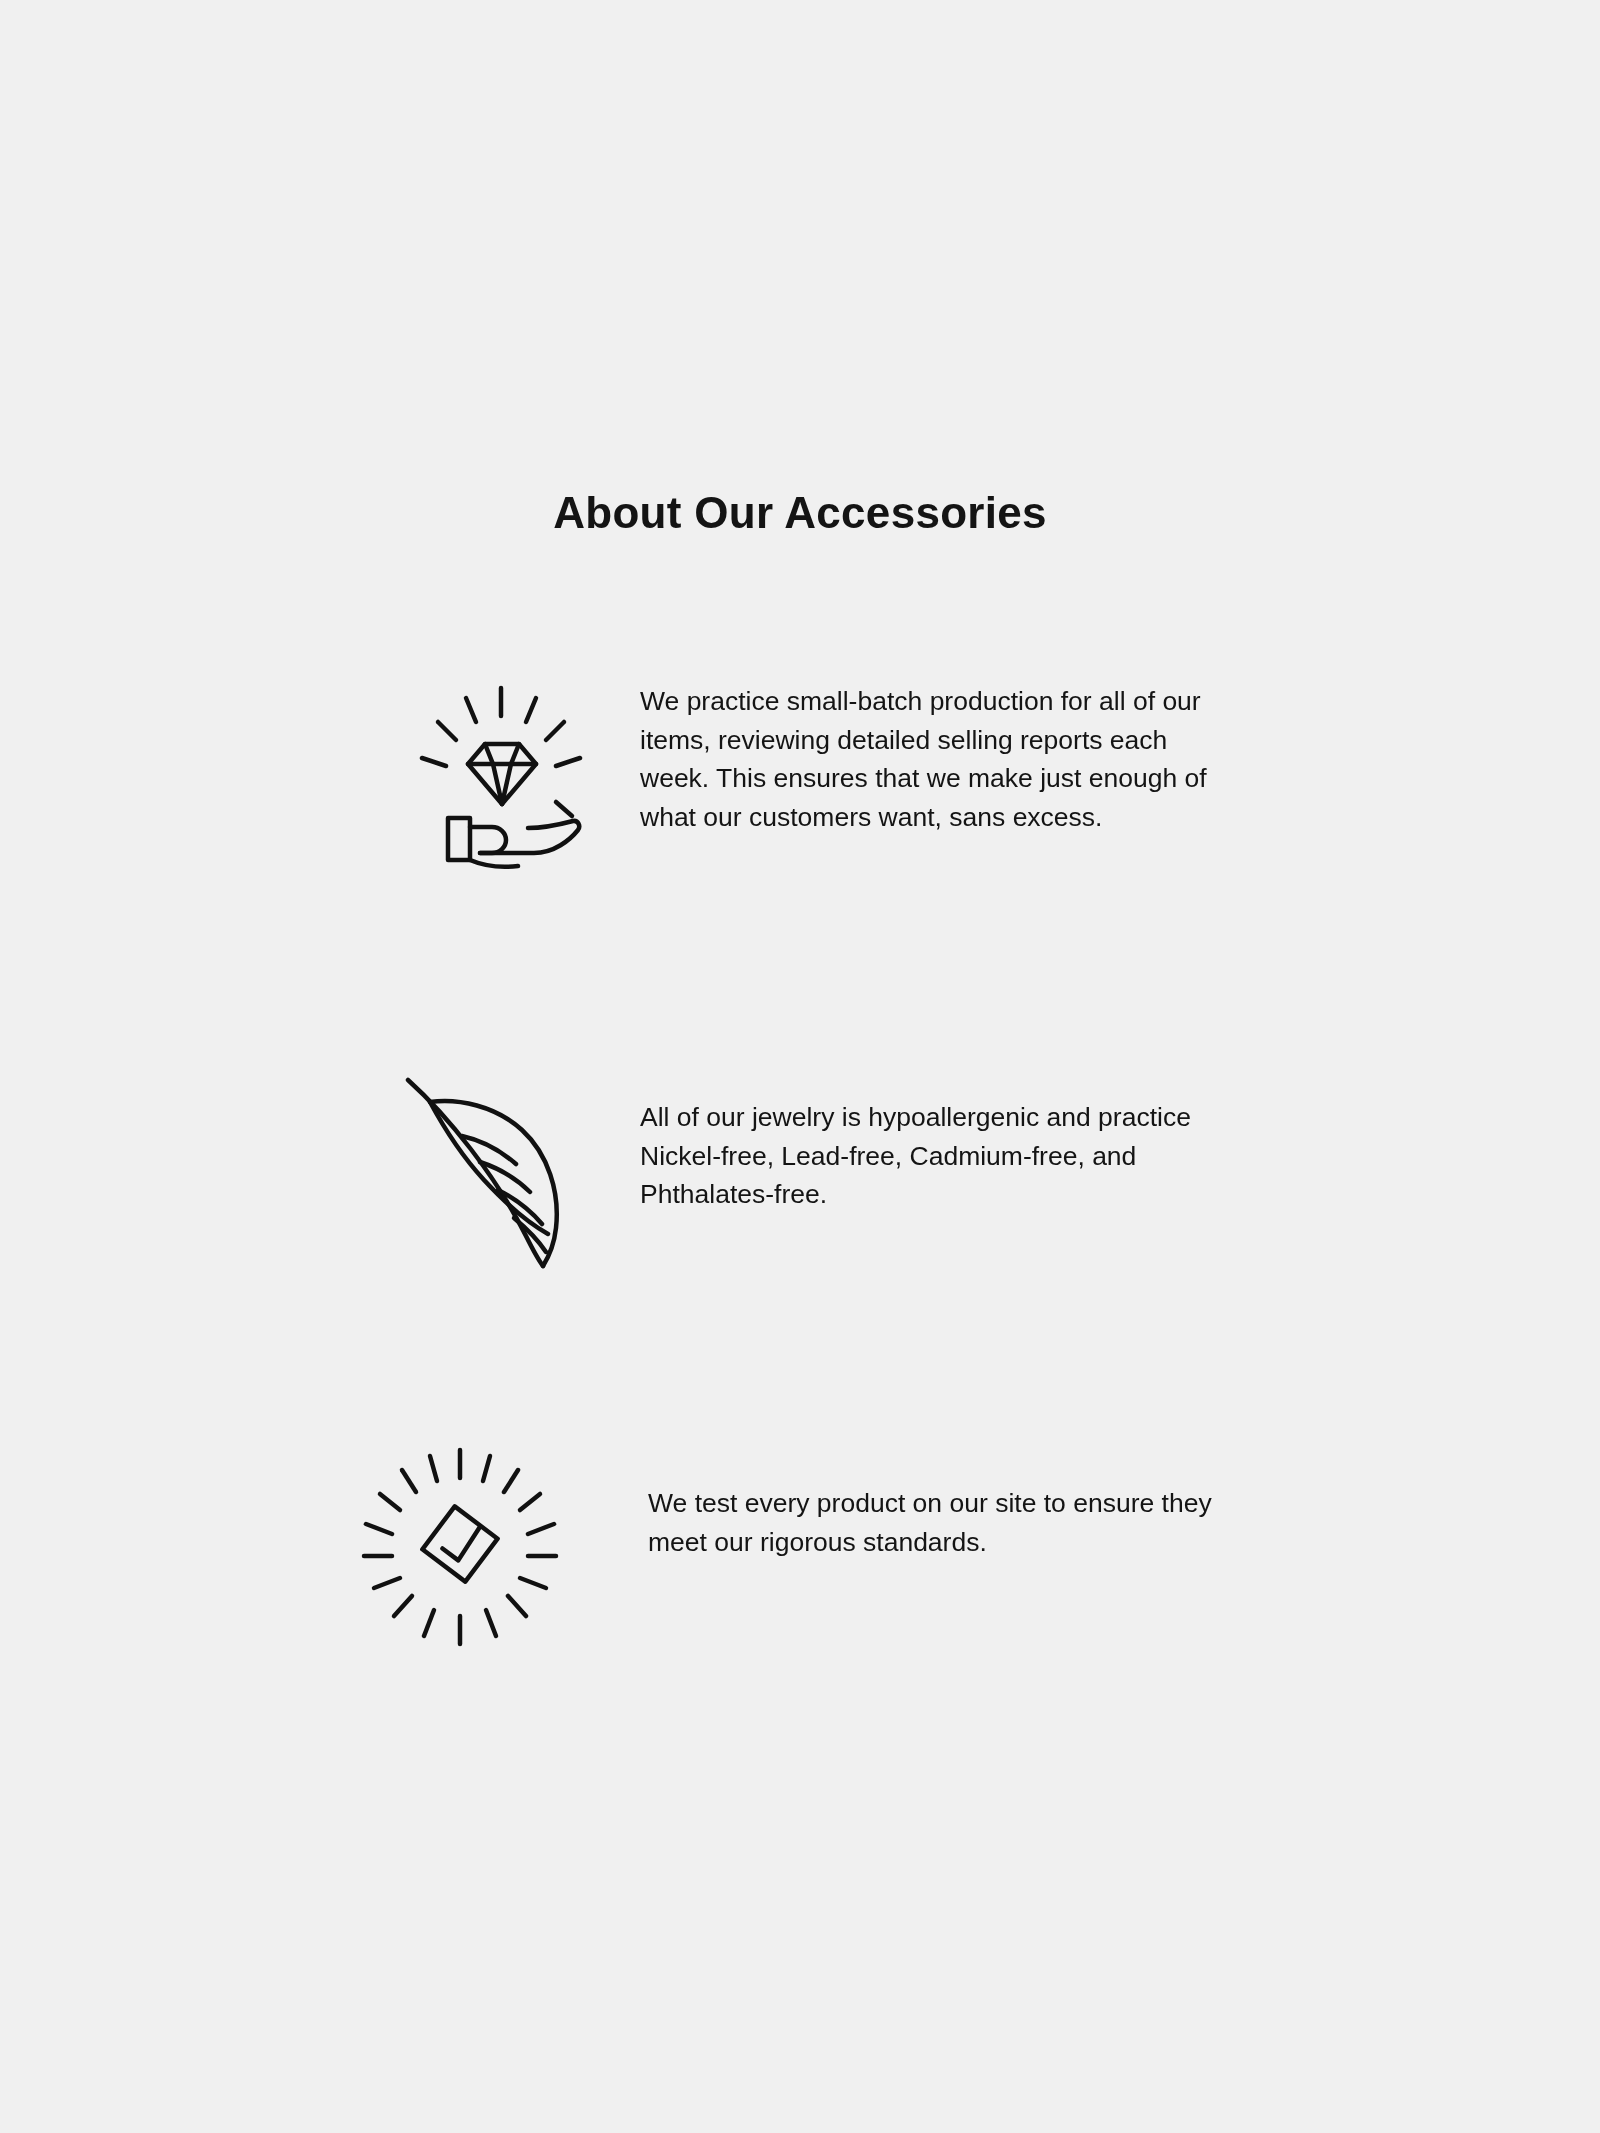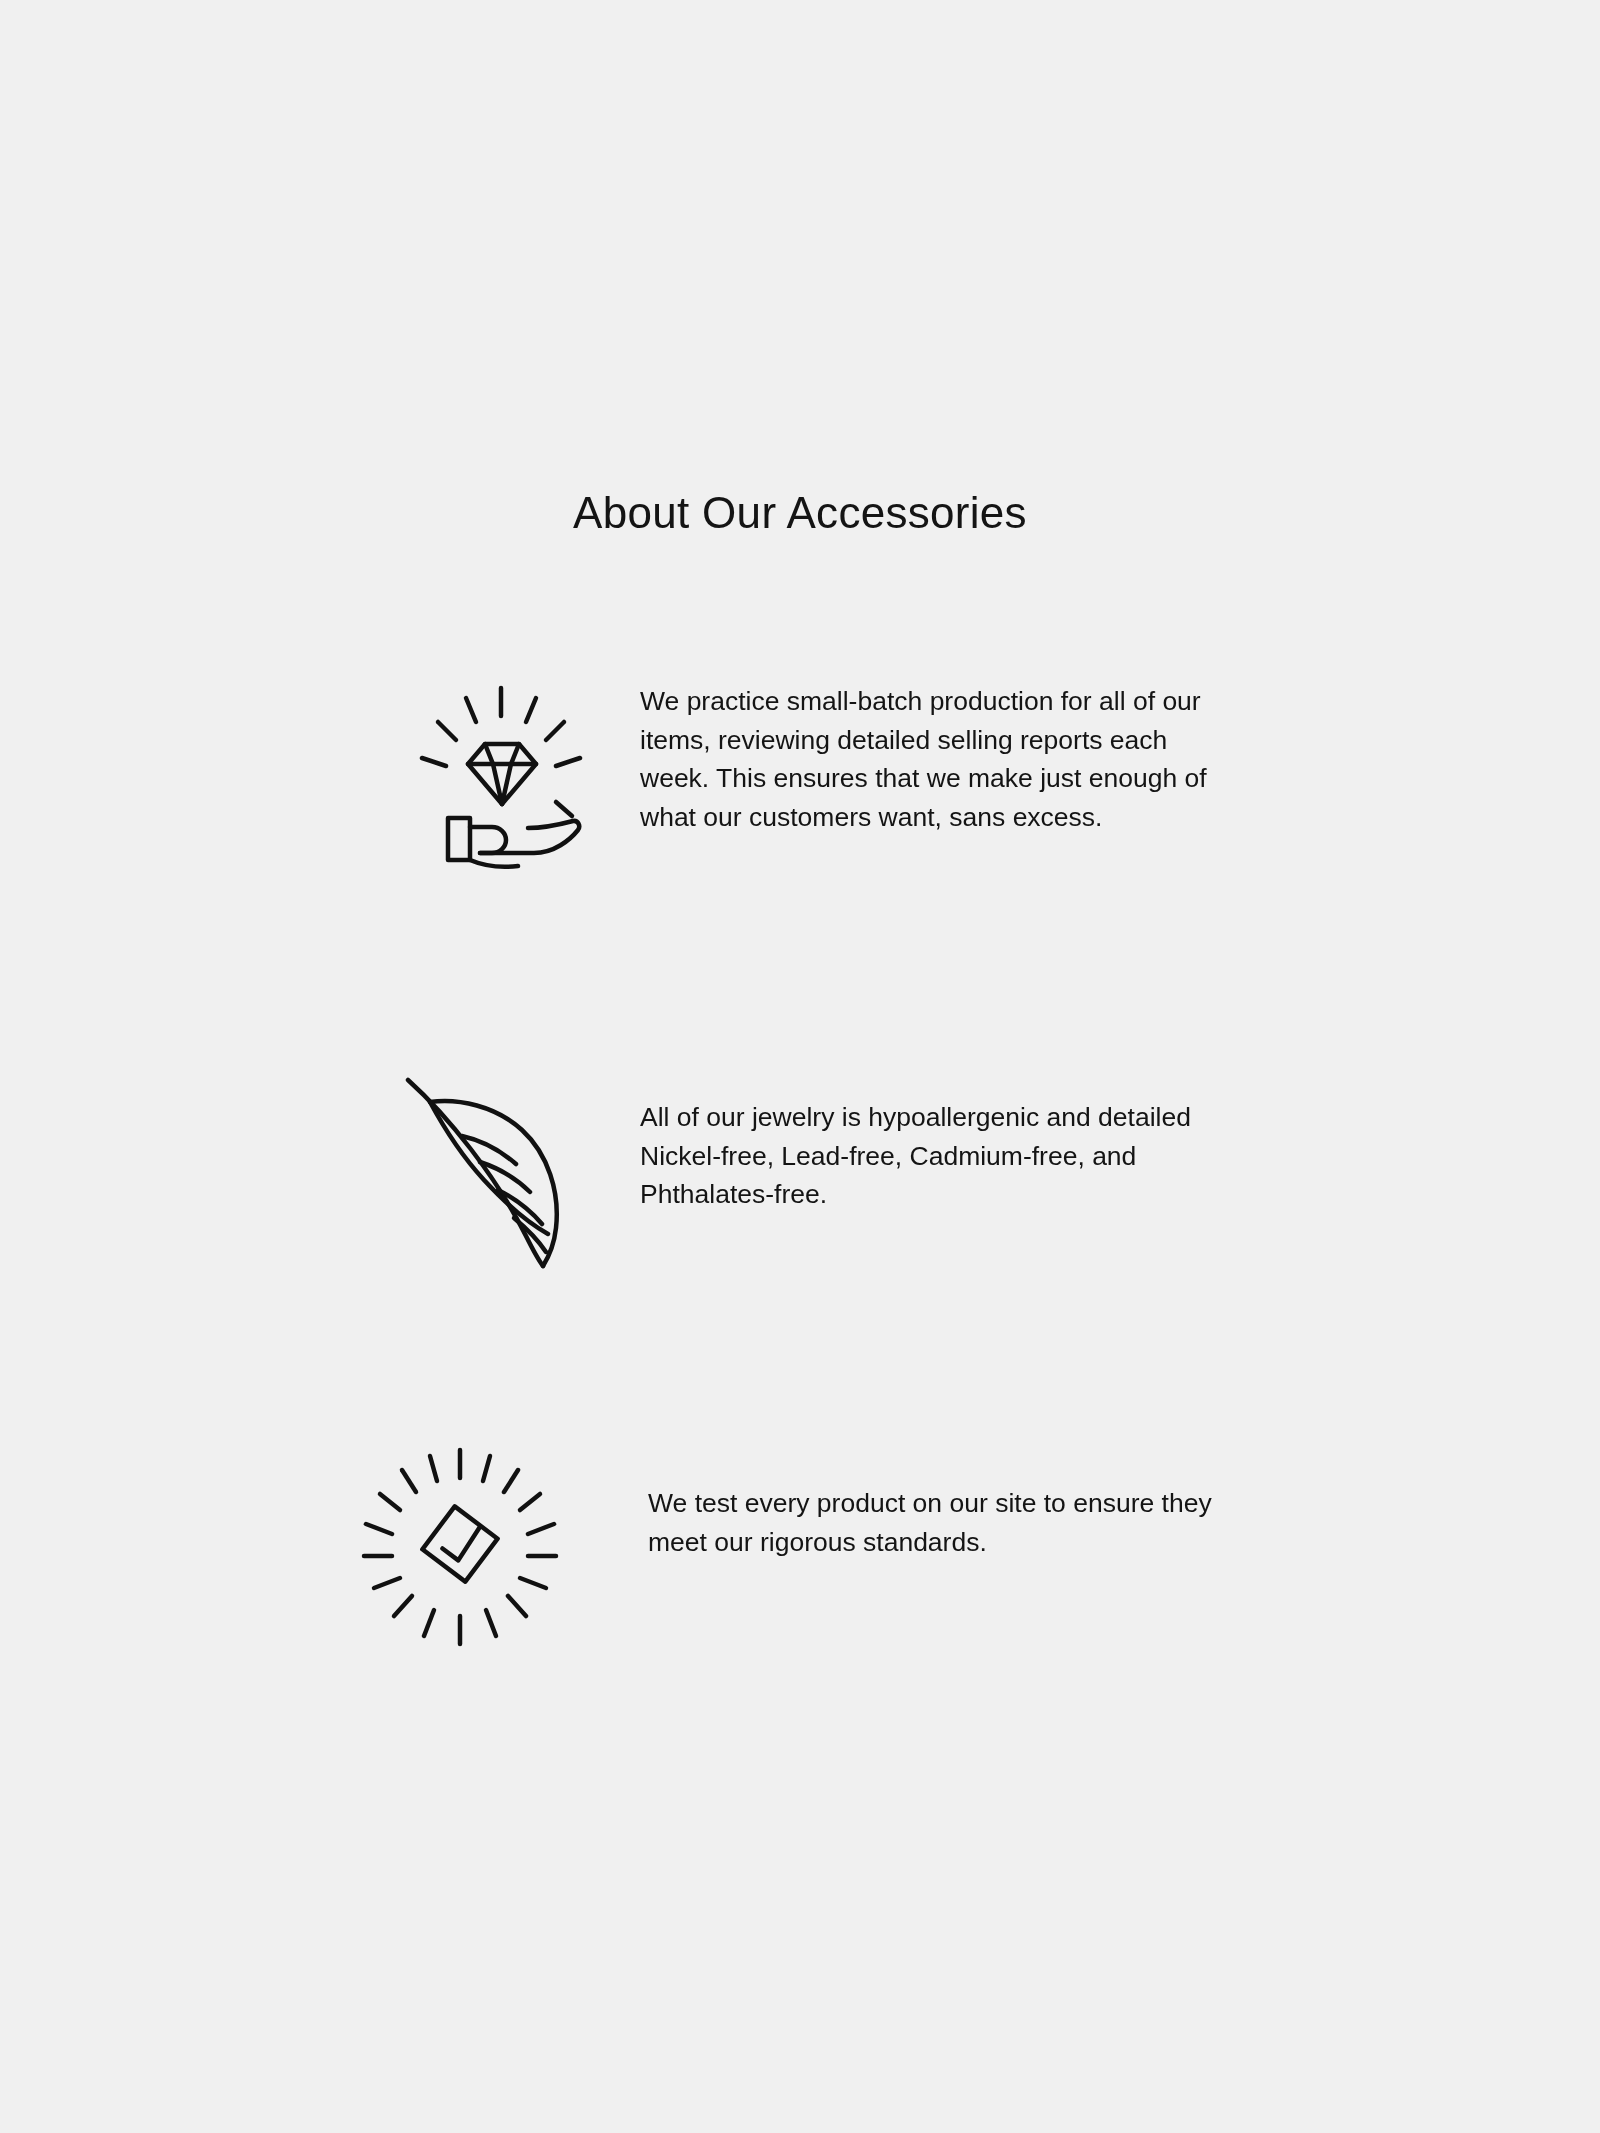--- a/index.html
+++ b/index.html
@@ -20,21 +20,21 @@
     height: 2133px;
     box-sizing: border-box;
   }
   .page-title {
     position: absolute;
     top: 488px;
     left: 0;
     width: 1600px;
     text-align: center;
     font-size: 44px;
-    font-weight: 400;
+    font-weight: 700;
     letter-spacing: 0.3px;
     color: #141414;
     margin: 0;
   }
   .features {
     position: absolute;
     top: 660px;
     left: 340px;
     width: 900px;
   }
@@ -118,21 +118,21 @@
 
           <path d="M42 44 C70 40 108 48 134 72 C160 96 172 134 168 170 C166 188 160 200 155 208"></path>
           <path d="M42 44 C56 70 74 98 96 122 C120 148 142 166 160 176"></path>
 
           <path d="M74 78 C92 82 112 92 128 106"></path>
           <path d="M92 104 C110 110 128 120 142 134"></path>
           <path d="M110 132 C126 140 142 152 154 166"></path>
           <path d="M126 160 C138 170 150 182 158 194"></path>
         </svg>
       </div>
-      <div class="feature-text">All of our jewelry is hypoallergenic and detailed Nickel-free, Lead-free, Cadmium-free, and Phthalates-free.</div>
+      <div class="feature-text">All of our jewelry is hypoallergenic and practice Nickel-free, Lead-free, Cadmium-free, and Phthalates-free.</div>
     </div>
 
     <div class="feature-row row-3">
       <div class="feature-icon">
         <svg width="230" height="230" viewBox="0 0 230 230" fill="none" stroke="#111111" stroke-width="4.5" stroke-linecap="round" stroke-linejoin="round">
 
           <path d="M72 108 L110 70 L148 108 L110 146 Z" transform="rotate(-8 110 108)"></path>
           <path d="M92 110 L106 124 L132 94" transform="rotate(-8 110 108)"></path>
 
           <line x1="110" y1="14" x2="110" y2="42"></line>

